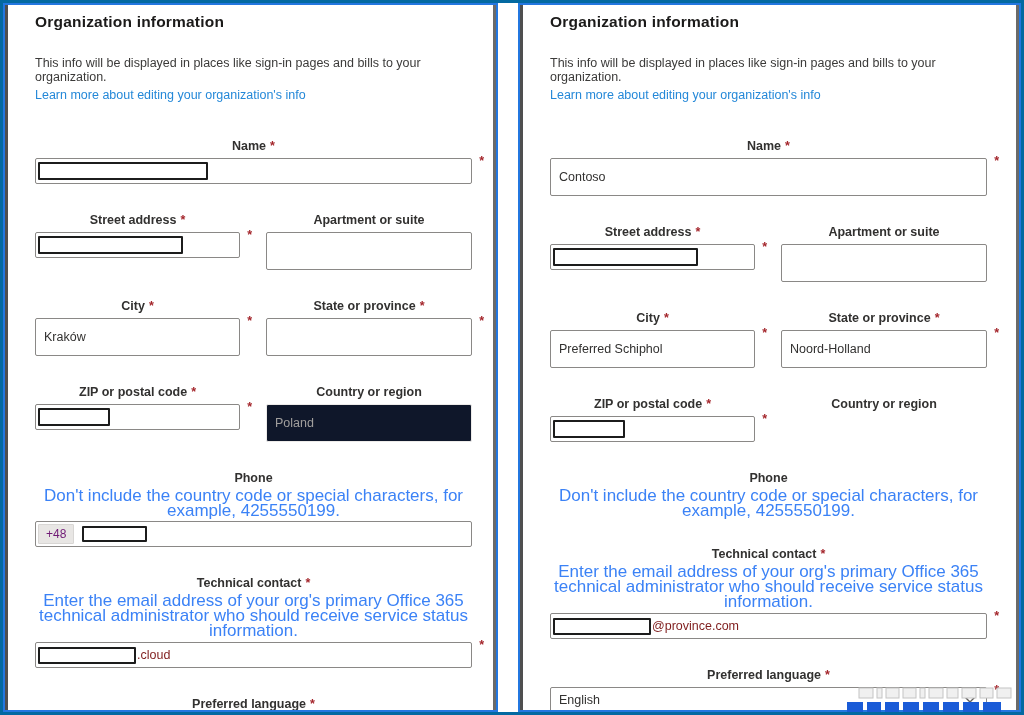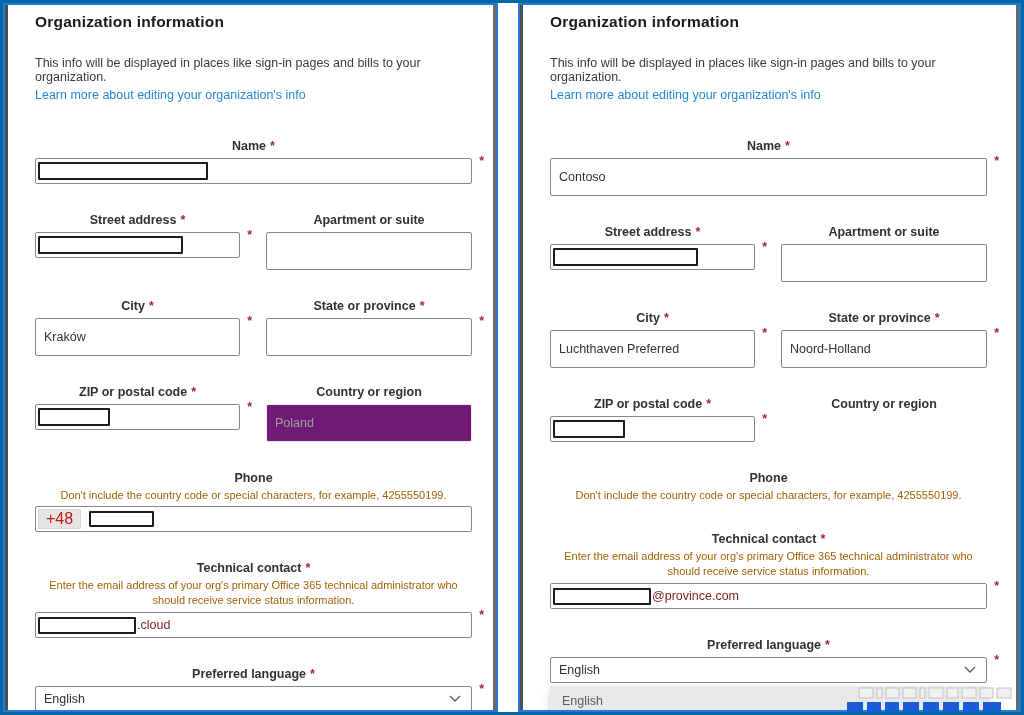--- a/index.html
+++ b/index.html
@@ -17,41 +17,41 @@
   .panel.right { flex: 1; }
   .panel-inner { padding: 8px 24px 0 30px; }
   .page-title { font-size: 15.5px; font-weight: 700; color: #1b1a19; letter-spacing: .2px; }
   .desc { margin-top: 25px; font-size: 12.5px; color: #3b3a39; }
   .link { display: block; width: fit-content; margin-top: 4px; font-size: 12.5px; color: #2488d8; text-decoration: none; cursor: pointer; }
   .content { width: 437px; }
   .section { margin-top: 26px; text-align: center; }
   .first-section { margin-top: 34px; }
   .label { font-size: 12.5px; font-weight: 700; color: #323130; }
   .req { color: #a4262c; font-size: 12.5px; font-weight: 700; margin-left: 4px; }
-  .helper { margin-top: 2px; font-size: 11px; color: #a16207; line-height: 15px; }
+  .helper { margin-top: 2px; font-size: 17px; color: #3b82f6; line-height: 15px; }
   .input-wrap { position: relative; margin-top: 4px; }
   .input {
     height: 26px; border: 1px solid #8a8886; border-radius: 2px; background: #fff;
     display: flex; align-items: center; padding: 18px 8px; font-size: 12.5px; color: #323130;
   }
   .input.pad-sm { padding: 0 2px; }
   .input-req { position: absolute; right: -12px; top: -4px; margin-left: 0; }
-  .disabled-input { background: #701a75; border-color: #edebe9; color: #a19f9d; }
+  .disabled-input { background: #0f172a; border-color: #edebe9; color: #a19f9d; }
   .row { display: flex; }
   .col1 { width: 205px; margin-right: 26px; }
   .col2 { flex: 1; }
   .redaction { border: 2px solid #1c1c1c; border-radius: 1px; background: #fff; height: 18px; }
   .rw-name   { width: 170px; }
   .rw-street { width: 145px; }
   .rw-zip    { width: 72px; }
   .rw-phone  { width: 65px; height: 16px; }
   .rw-tech   { width: 98px; height: 17px; }
   .prefix {
-    background: #e8e6e4; border: 1px solid #d8d6d4; border-radius: 1px; color: #b91c1c;
-    font-size: 16px; height: 20px; line-height: 18px; padding: 0 7px; margin-right: 8px;
+    background: #e8e6e4; border: 1px solid #d8d6d4; border-radius: 1px; color: #701a75;
+    font-size: 12px; height: 20px; line-height: 18px; padding: 0 7px; margin-right: 8px;
   }
   .suffix { font-size: 12.5px; color: #7f1d1d; margin-left: 1px; }
   .select {
     height: 26px; border: 1px solid #8a8886; border-radius: 2px; margin-top: 4px;
     display: flex; align-items: center; justify-content: space-between;
     padding: 0 10px 0 8px; font-size: 12.5px; color: #323130; background: #fff; cursor: pointer;
   }
   .options {
     margin-top: 3px; background: #fdfdfd;
     box-shadow: 0 6px 10px rgba(0,0,0,0.16), 0 1px 3px rgba(0,0,0,0.10);
@@ -217,21 +217,21 @@
               <div class="input"></div>
             </div>
           </div>
         </div>
 
         <div class="section row">
           <div class="col1">
             <div><span class="label">City</span><span class="req">*</span></div>
             <div class="input-wrap">
               <div class="input">
-                  <span>Luchthaven Preferred</span>
+                  <span>Preferred Schiphol</span>
                 </div>
               <span class="req input-req">*</span>
             </div>
           </div>
           <div class="col2">
             <div><span class="label">State or province</span><span class="req">*</span></div>
             <div class="input-wrap">
               <div class="input">
                   <span>Noord-Holland</span>
                 </div>

